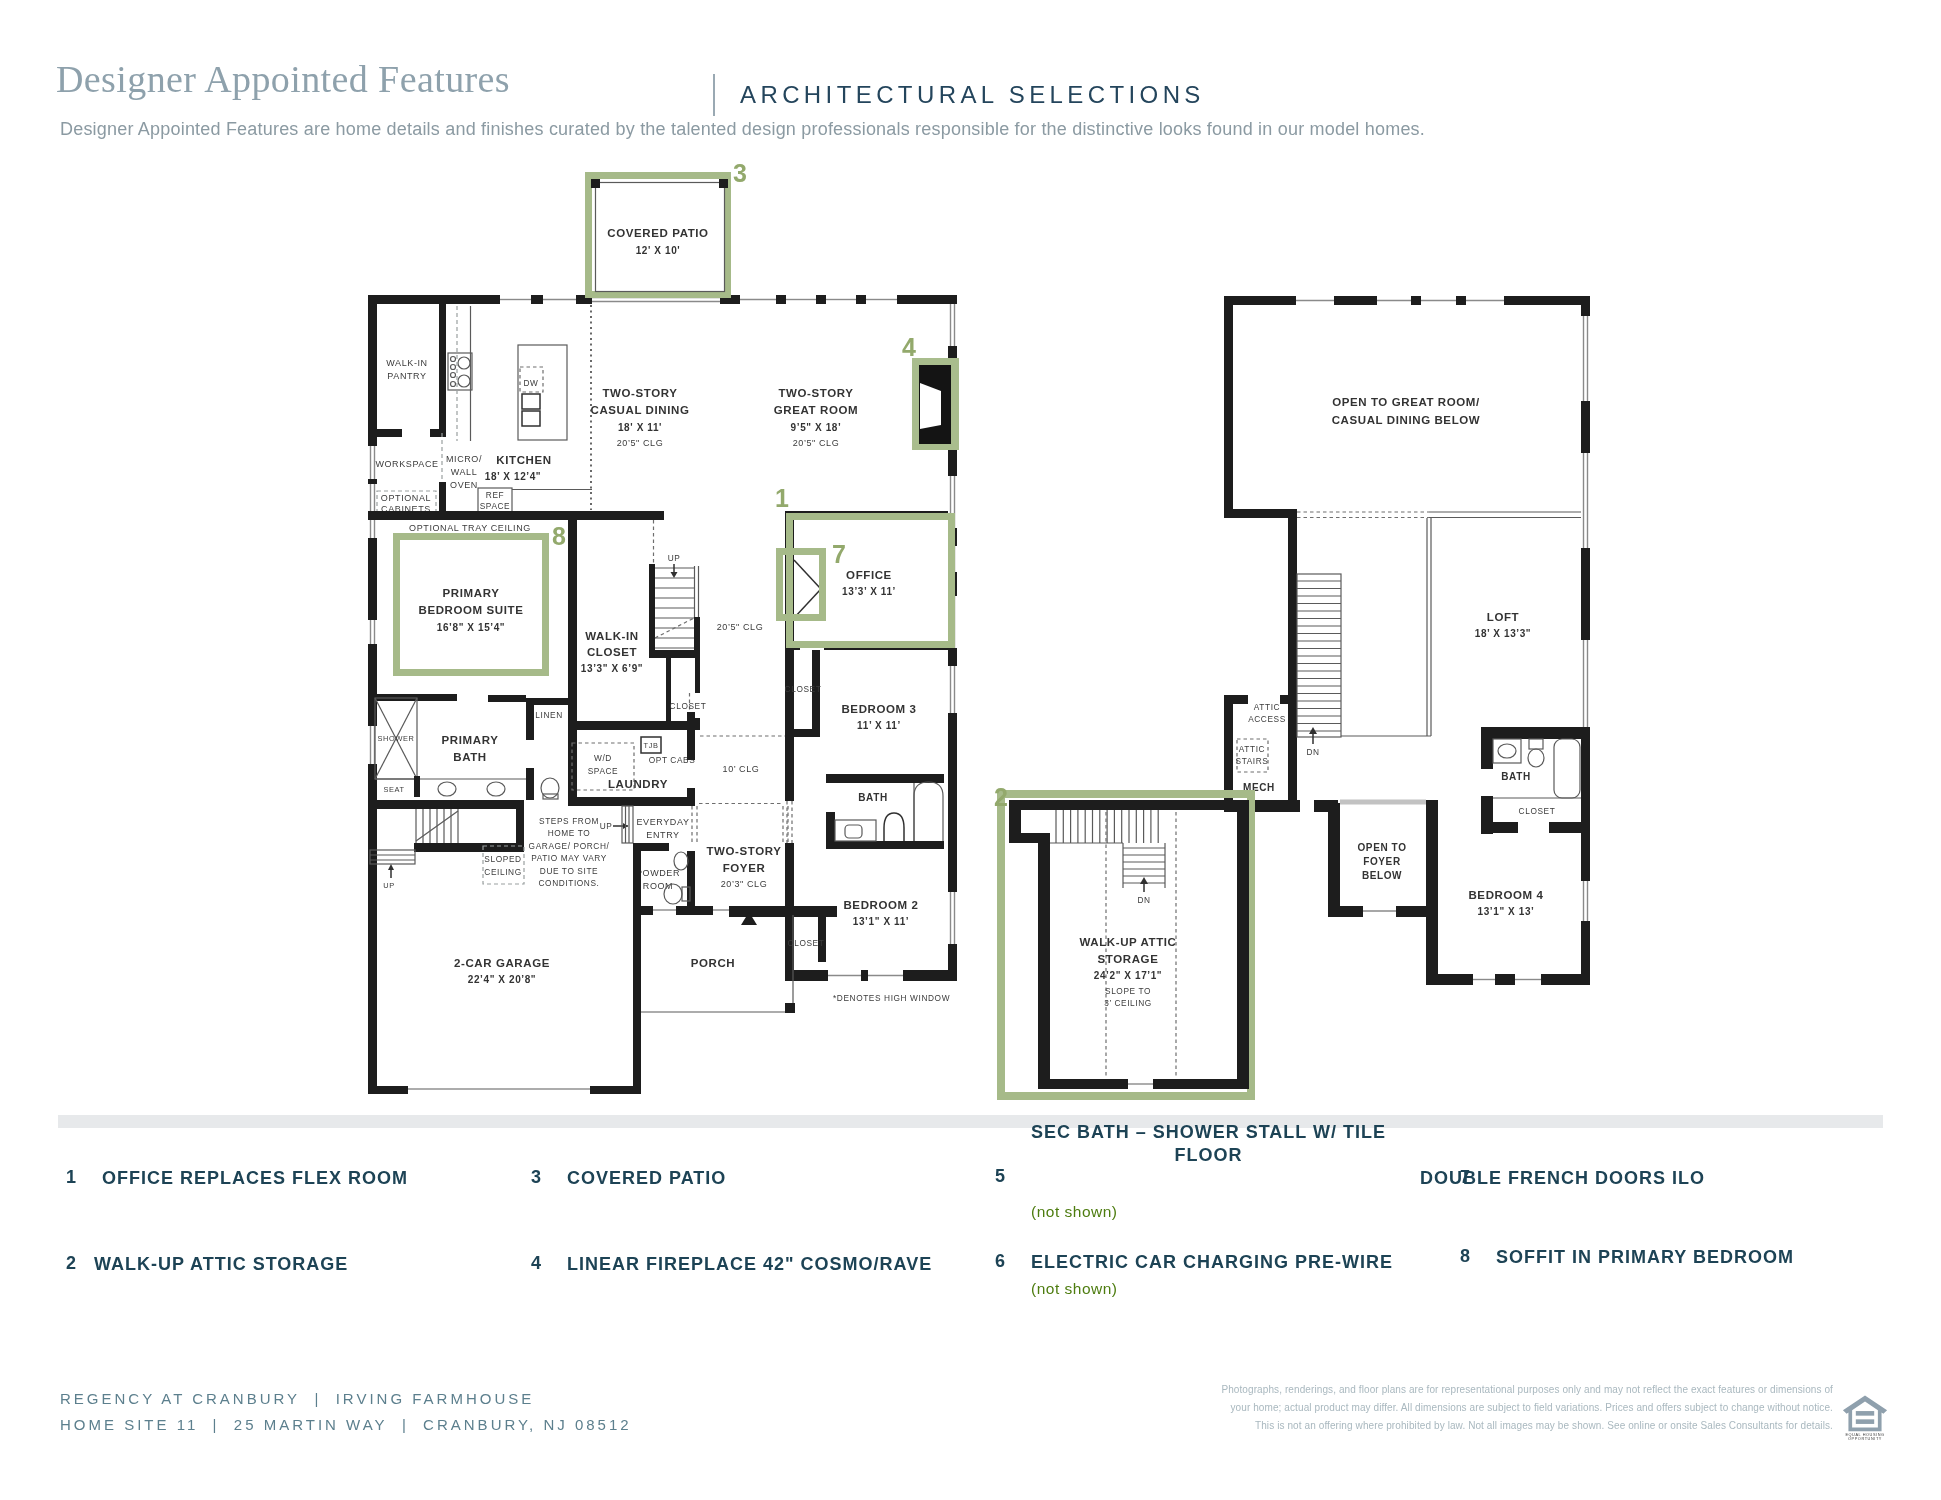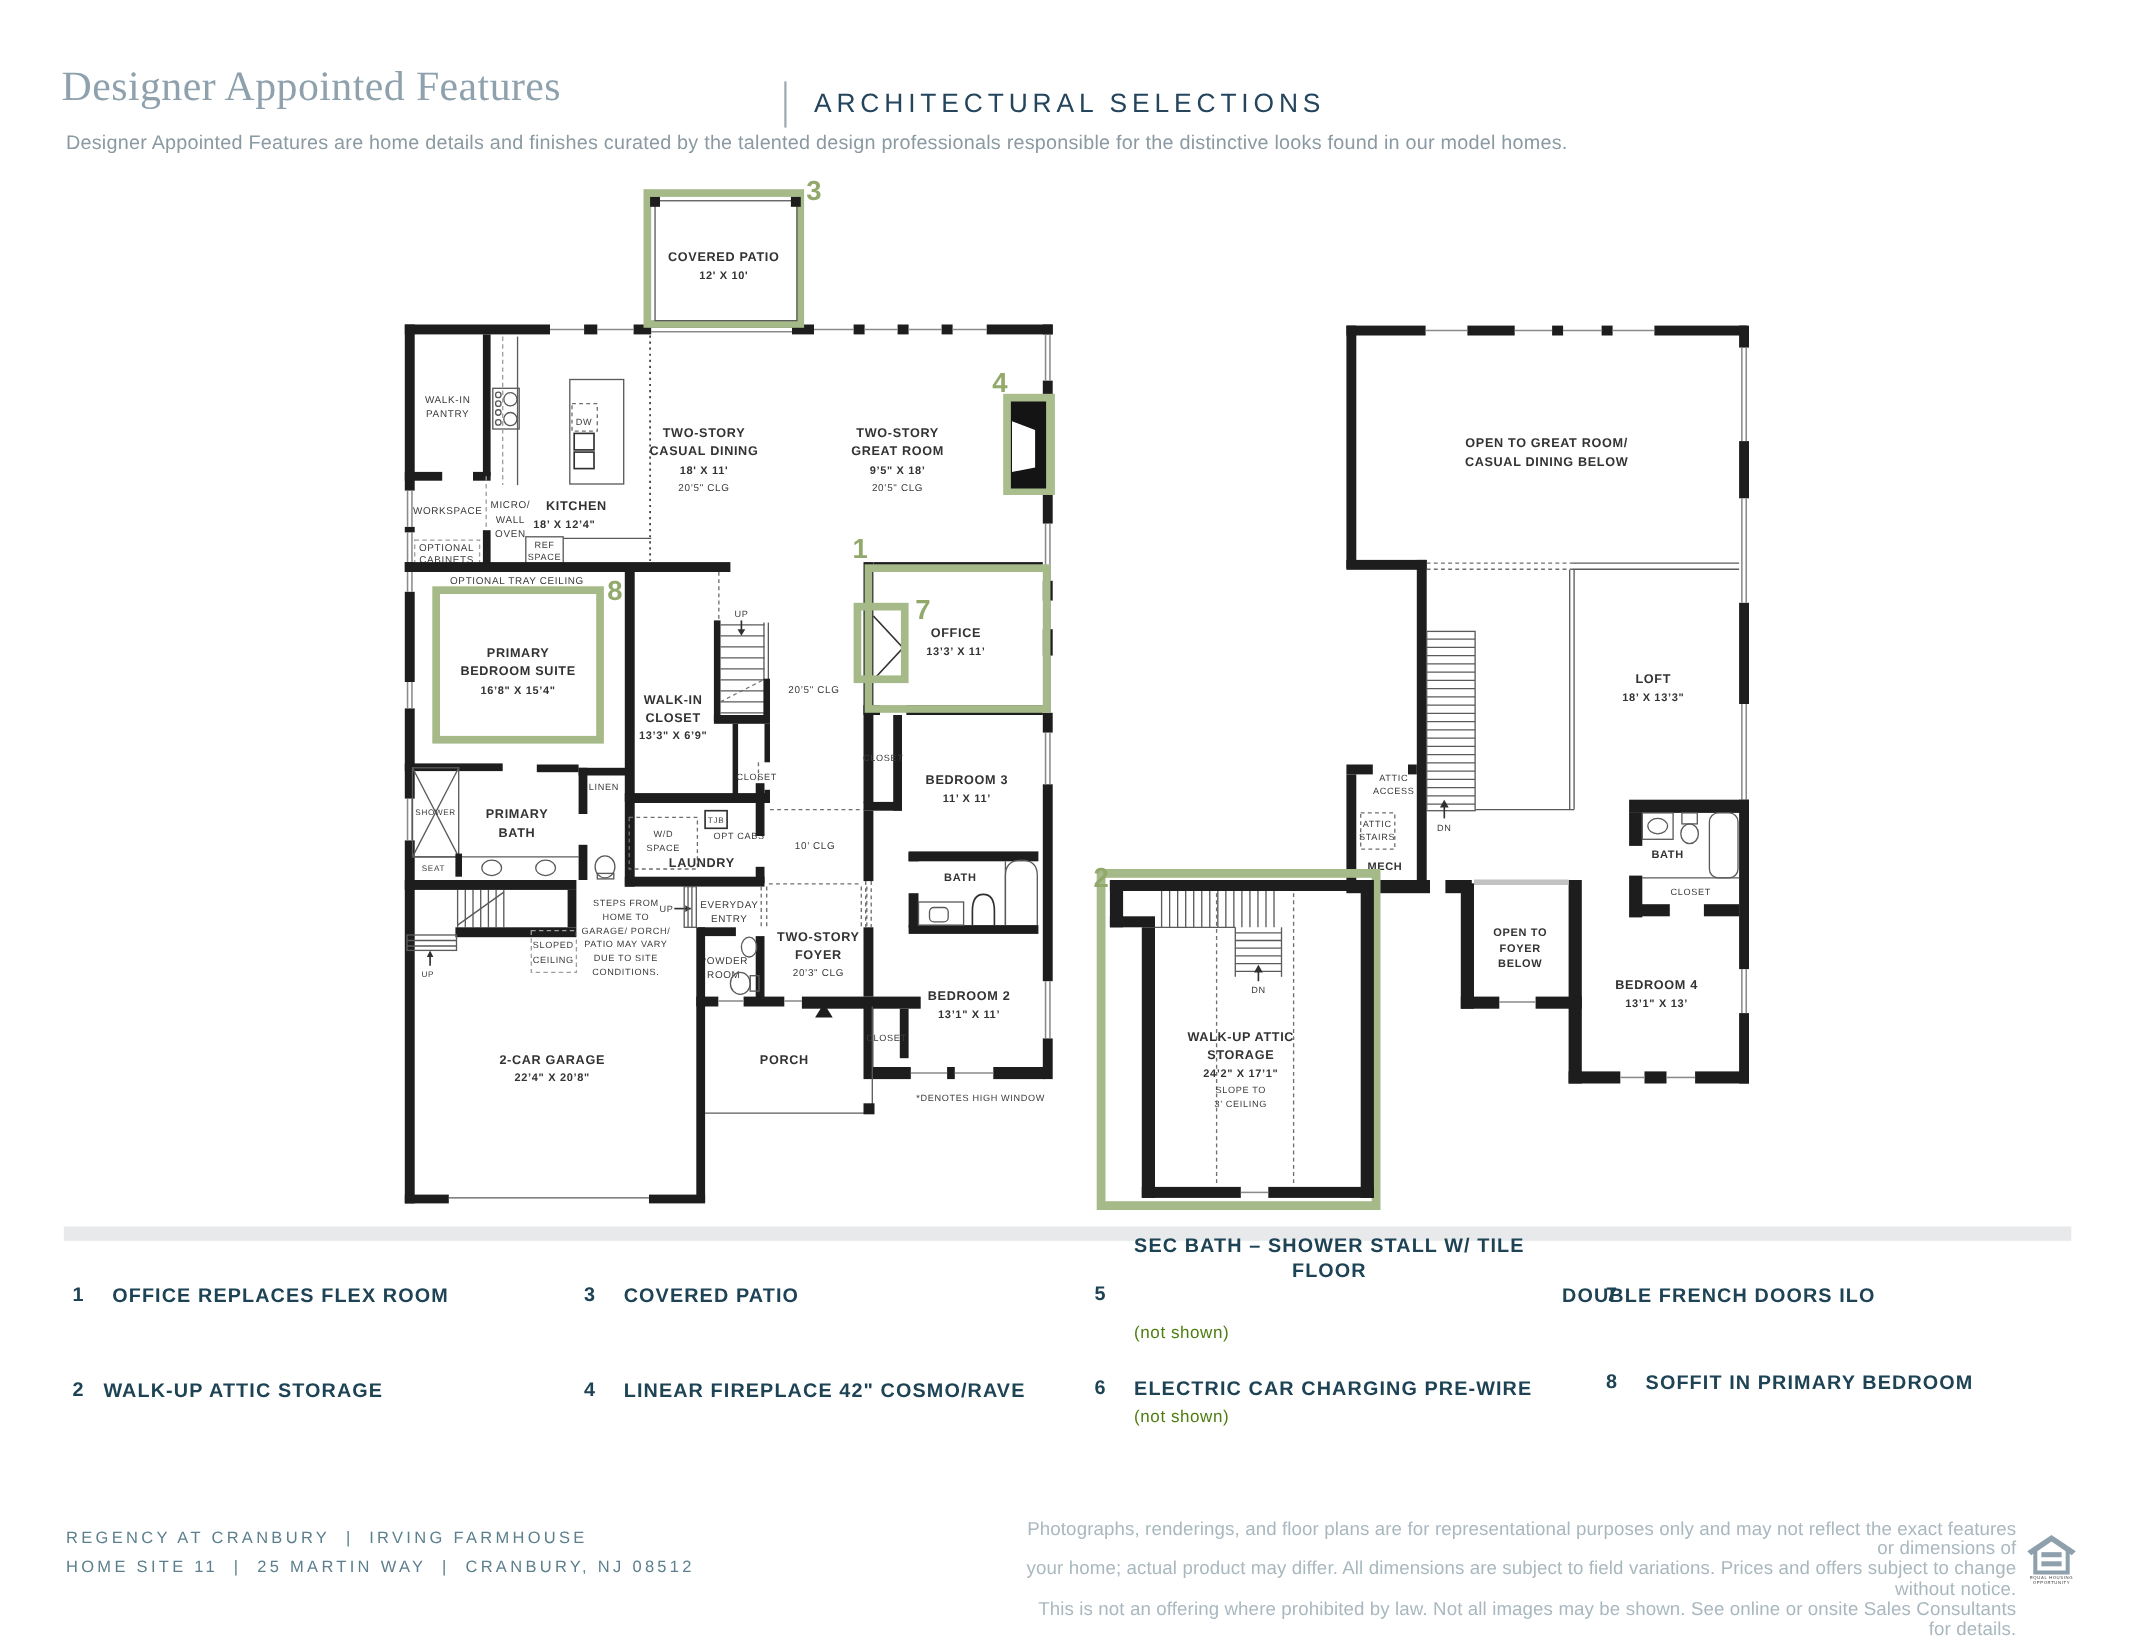--- a/index.html
+++ b/index.html
@@ -5,21 +5,21 @@
 html,body{margin:0;padding:0;background:#fff;width:1941px;height:1500px;overflow:hidden;}
 body{font-family:"Liberation Sans",sans-serif;position:relative;-webkit-font-smoothing:antialiased;}
 .abs{position:absolute;}
 .title-serif{font-family:Liberation Serif, serif;color:#8ea1ac;font-size:38px;letter-spacing:0.4px;}
 .title-sans{color:#24455c;font-size:24px;letter-spacing:4.4px;font-weight:400;}
 .subtitle{color:#8b9aa2;font-size:18px;letter-spacing:0.2px;}
 .leg-num{color:#1d4355;font-size:18px;font-weight:bold;letter-spacing:1px;}
 .leg-txt{color:#1d4355;font-size:18px;font-weight:bold;letter-spacing:1px;line-height:23px;text-align:center;}
 .notshown{color:#4d7c0f;font-size:15.5px;font-weight:400;letter-spacing:0.5px;}
 .foot-left{color:#5c7f8d;font-size:15px;font-weight:normal;letter-spacing:3px;}
-.disc{color:#a9b8bf;font-size:17px;letter-spacing:0.1px;text-align:right;line-height:18.2px;}
+.disc{color:#a9b8bf;font-size:10px;letter-spacing:0.1px;text-align:right;line-height:18.2px;}
 </style>
 </head>
 <body>
 
 <div class="abs title-serif" style="left:56px;top:57px;">Designer Appointed Features</div>
 
 <div class="abs" style="left:713px;top:74px;width:2px;height:42px;background:#9aa9b3;"></div>
 
 <div class="abs title-sans" style="left:740px;top:81px;">ARCHITECTURAL SELECTIONS</div>
 

